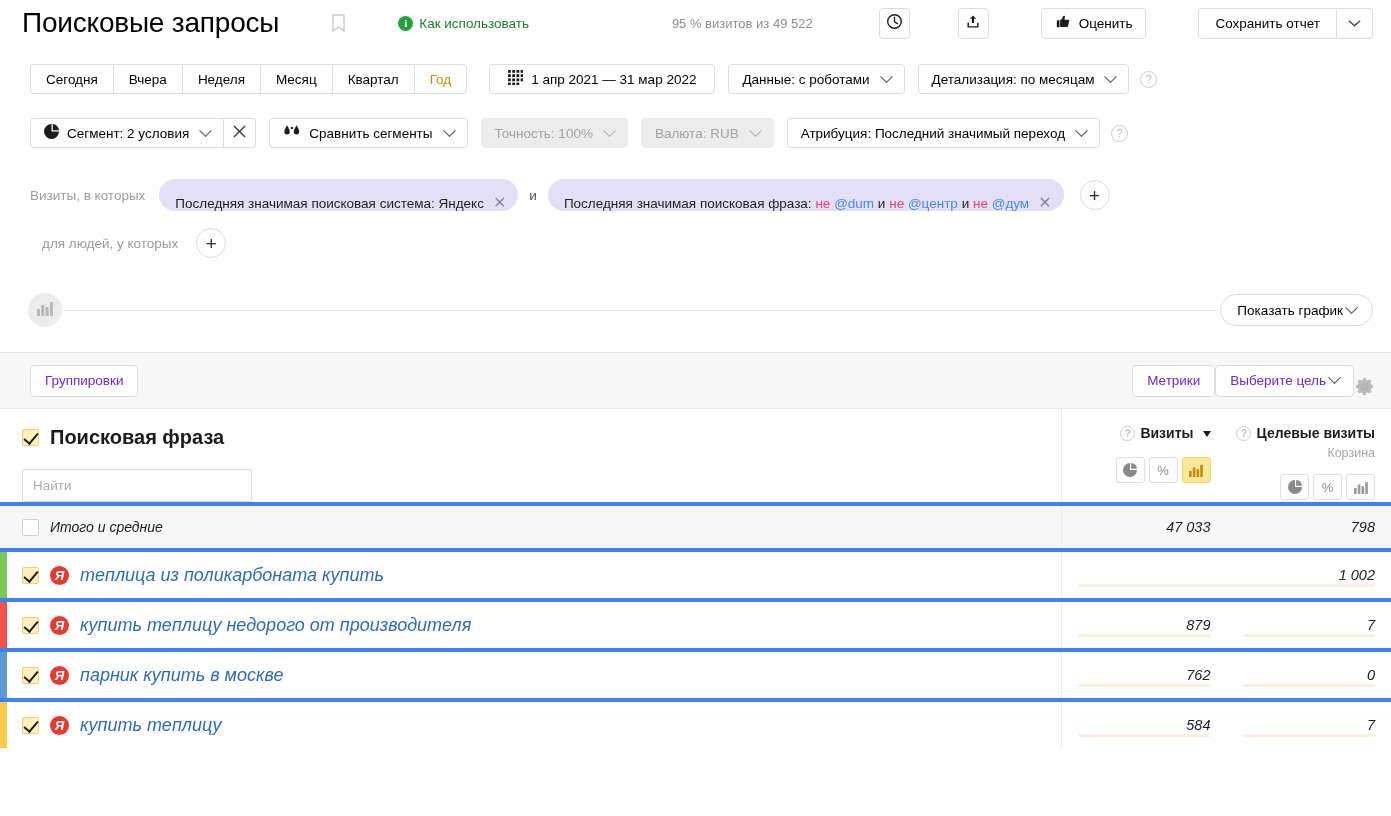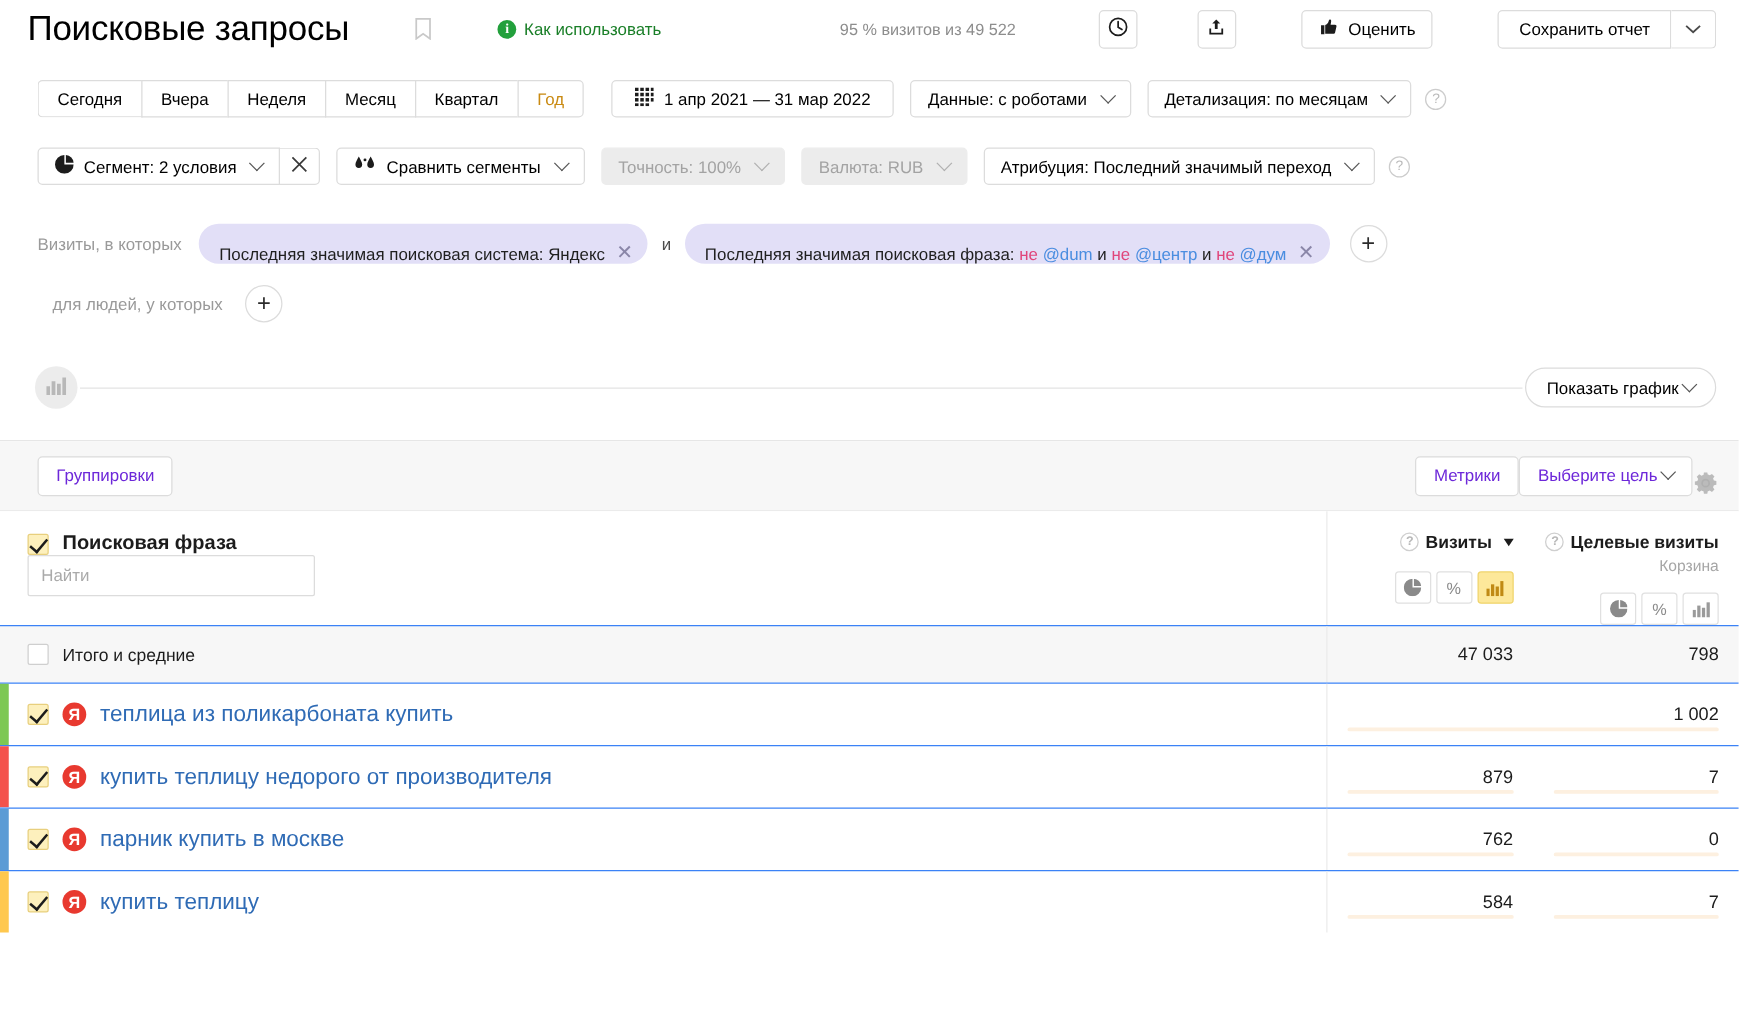--- a/index.html
+++ b/index.html
@@ -316,22 +316,23 @@
     left: 4px; top: 0px;
     width: 6px; height: 12px;
     border: solid #1c1c1c;
     border-width: 0 2.2px 2.2px 0;
     transform: rotate(40deg);
   }
   .chk.empty {
     background: #fff;
     border: 1px solid #cfcfcf;
   }
-  .dim-name { font-size: 16px; font-weight: bold; color: #1c1c1c; }
+  .dim-name { font-size: 20px; font-weight: bold; color: #1c1c1c; }
   .find-input {
+    margin-top: 20px;
     width: 230px; height: 33px;
     border: 1px solid #dcdcdc;
     border-radius: 2px;
     padding: 0 10px;
     font-size: 13.5px;
     color: #000;
     font-family: "Liberation Sans", sans-serif;
     outline: none;
   }
   .find-input::placeholder { color: #aaaaaa; }
@@ -397,23 +398,24 @@
   }
   .vbtn.sel {
     background: #fde89a;
     border-color: #f0d46b;
   }
 
   
   .row {
     display: flex;
     position: relative;
-    border-top: 1px solid #3b82f6;
+    border-top: 4px solid #3b82f6;
     height: 50px;
     background: #fff;
+    font-style: italic;
   }
   .row.totals { background: #f7f7f7; height: 46px; }
   .row-stripe {
     position: absolute;
     left: 0; top: 0; bottom: 0;
     width: 7px;
   }
   .row-left {
     width: 1062px;
     flex: 0 0 1062px;

